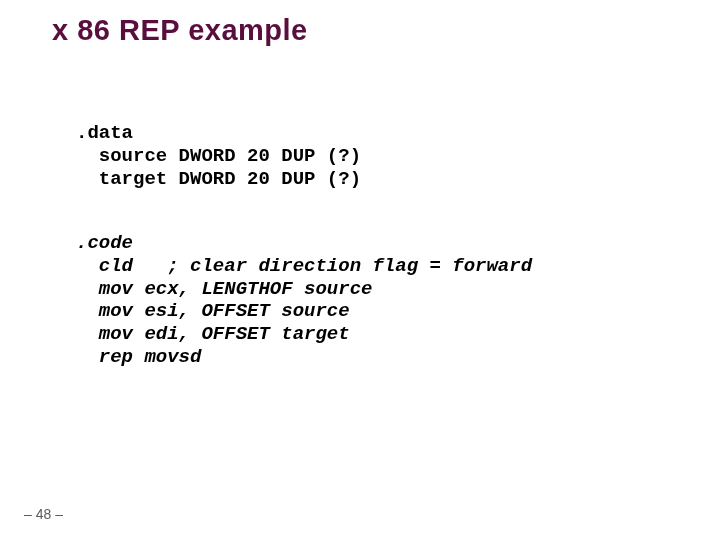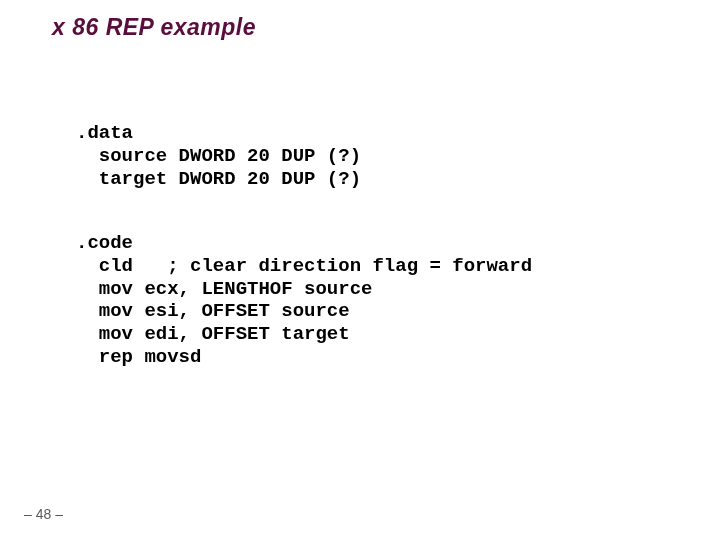--- a/index.html
+++ b/index.html
@@ -12,41 +12,41 @@
       height: 540px;
       background: #ffffff;
       font-family: Arial, Helvetica, sans-serif;
       position: relative;
       overflow: hidden;
     }
     .title {
       position: absolute;
       top: 14px;
       left: 52px;
-      font-size: 23px;
+      font-size: 29px;
       font-weight: bold;
       color: #5a0e3d;
       letter-spacing: 0.5px;
-      font-style: italic;
     }
     .code-block {
       position: absolute;
       left: 76px;
       font-family: "Courier New", Courier, monospace;
       font-size: 19px;
       font-weight: bold;
       color: #000000;
       line-height: 1.2;
       white-space: pre;
     }
     .block-data {
       top: 122px;
     }
     .block-code {
       top: 232px;
+      font-style: italic;
     }
     .page-number {
       position: absolute;
       bottom: 18px;
       left: 24px;
       font-size: 14px;
       color: #5a5a5a;
       font-family: Arial, sans-serif;
     }
   </style>

